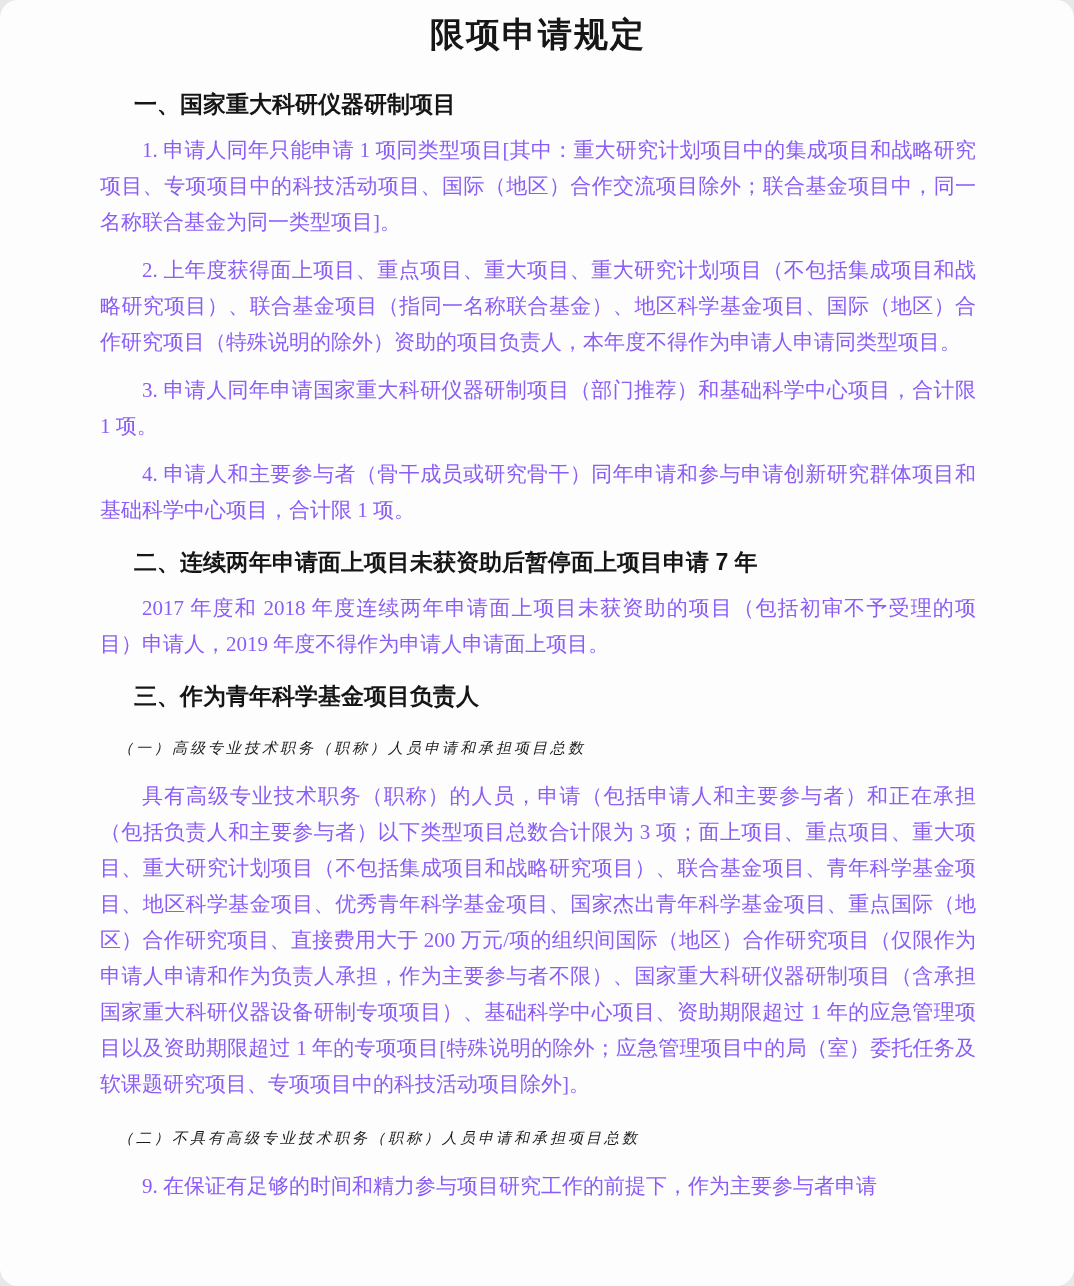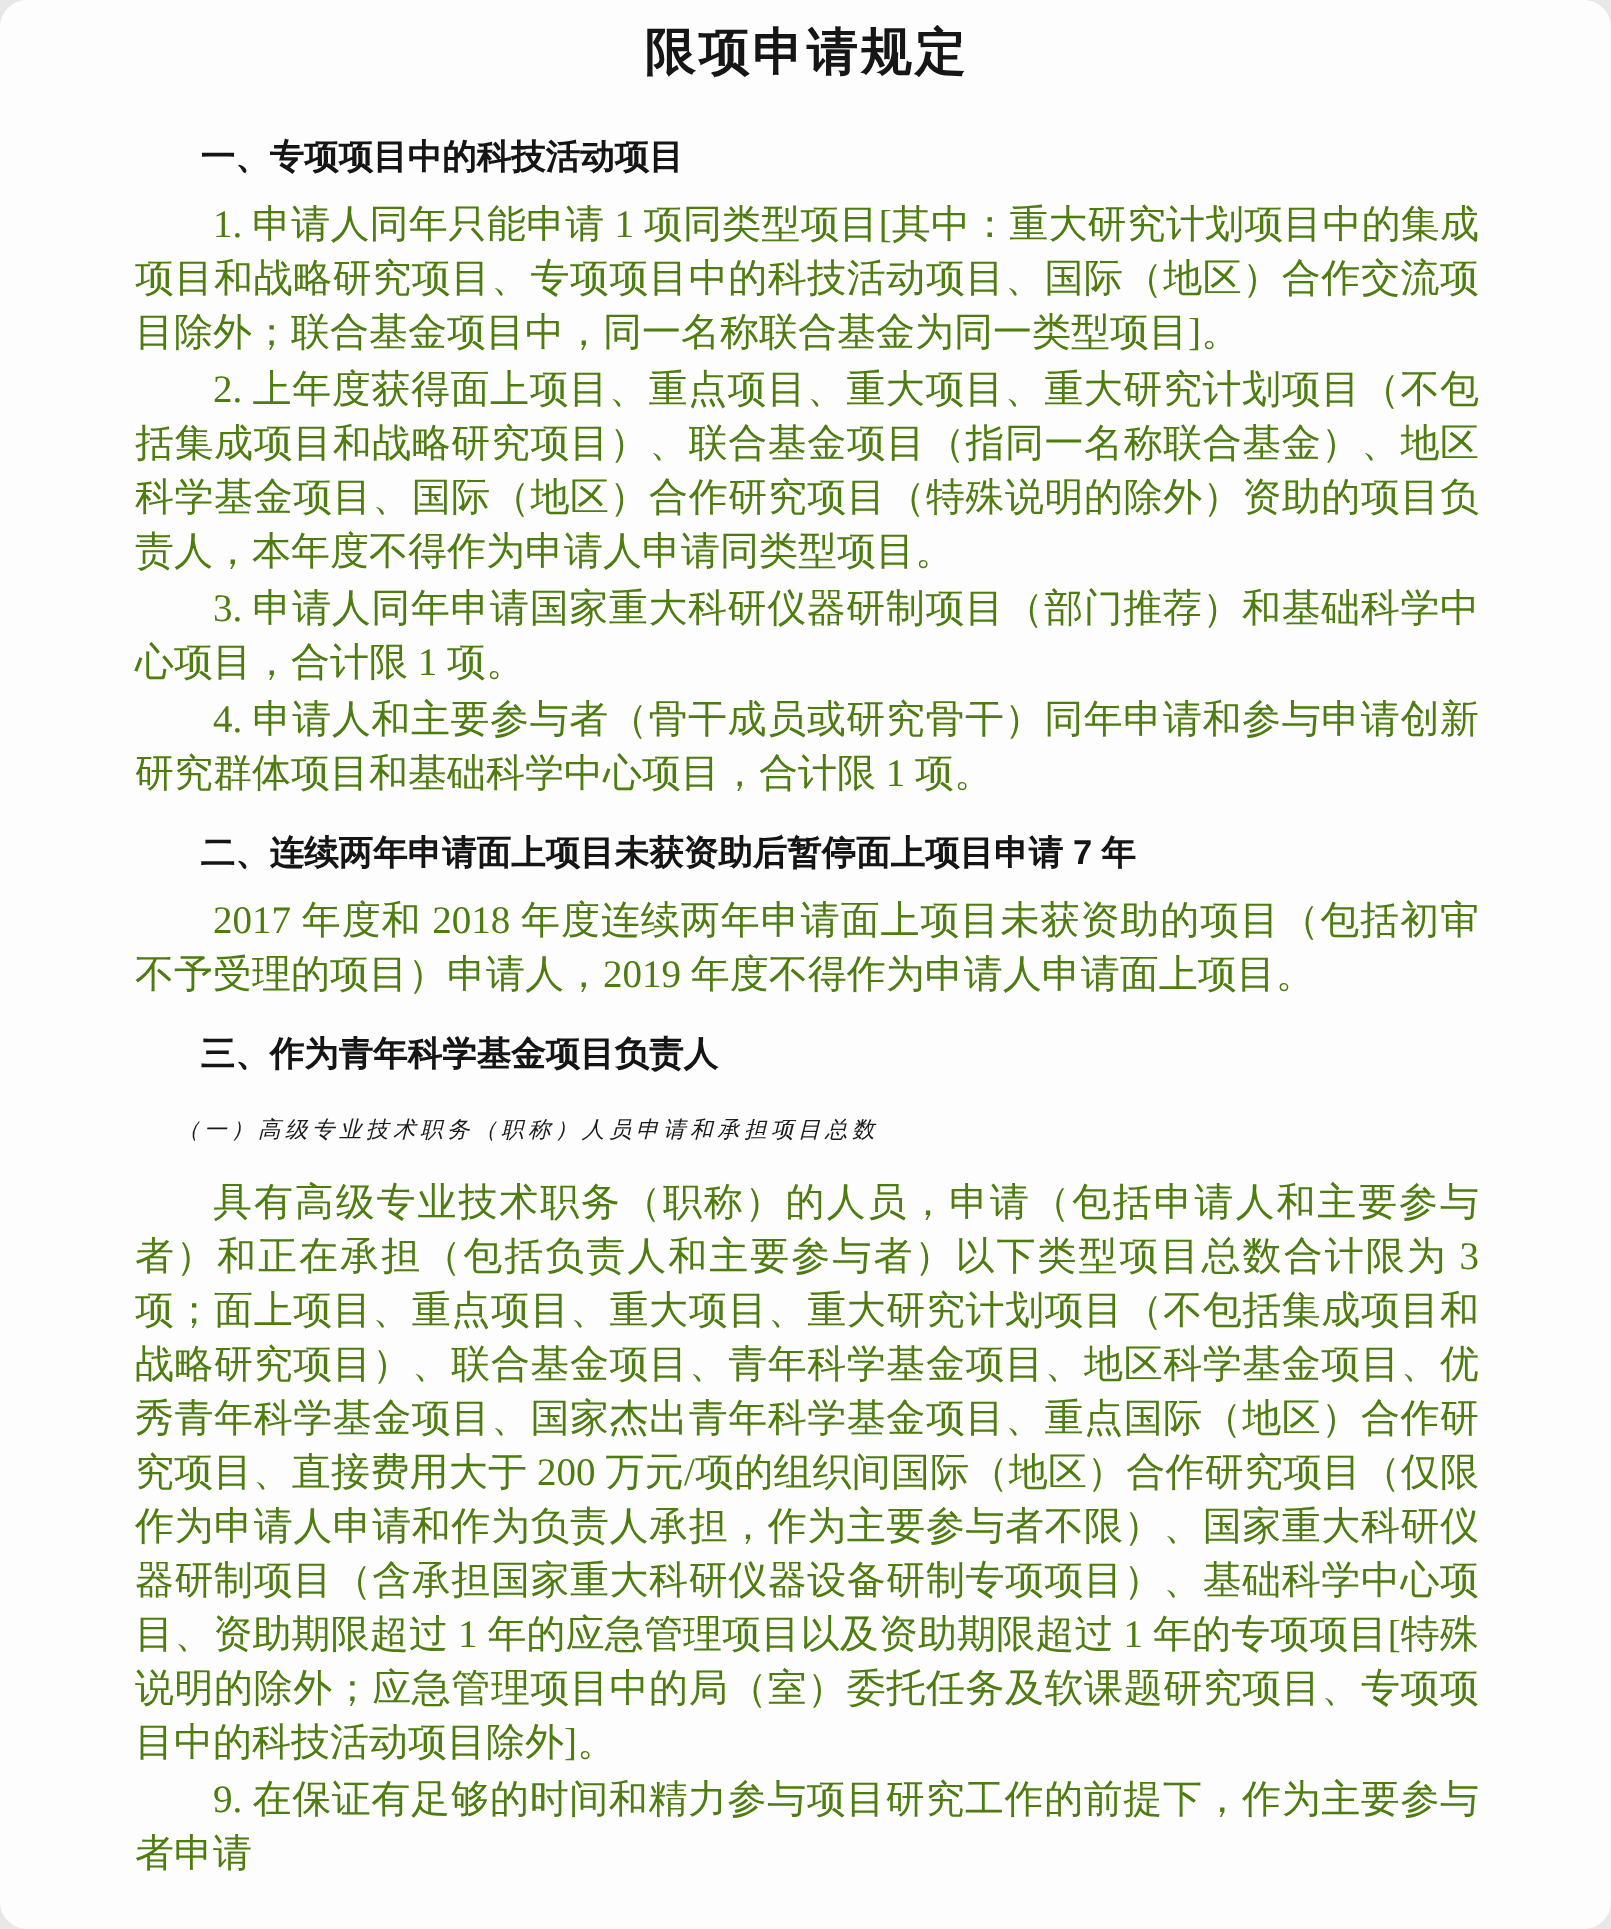--- a/index.html
+++ b/index.html
@@ -43,58 +43,59 @@
     font-style: italic;
     font-weight: 400;
     font-size: 15px;
     color: #1b1b1b;
     margin: 20px 0 14px 0;
     text-indent: 2em;
     letter-spacing: 3px;
     line-height: 32px;
   }
   .body-para {
-    font-size: 26px;
+    font-size: 21px;
     line-height: 36px;
-    margin: 2px;
+    margin: 12px;
     text-indent: 2em;
     text-align: justify;
-    color: #4d7c0f;
+    color: #8b5cf6;
   }
   .section-block {
     margin: 0;
     padding: 0;
   }
 </style>
 </head>
 <body>
 
 <div class="page">
 
   <h1 class="doc-title">限项申请规定</h1>
 
   <div class="section-block">
-    <h2 class="section-heading">一、专项项目中的科技活动项目</h2>
+    <h2 class="section-heading">一、国家重大科研仪器研制项目</h2>
     <p class="body-para">1. 申请人同年只能申请 1 项同类型项目[其中：重大研究计划项目中的集成项目和战略研究项目、专项项目中的科技活动项目、国际（地区）合作交流项目除外；联合基金项目中，同一名称联合基金为同一类型项目]。</p>
     <p class="body-para">2. 上年度获得面上项目、重点项目、重大项目、重大研究计划项目（不包括集成项目和战略研究项目）、联合基金项目（指同一名称联合基金）、地区科学基金项目、国际（地区）合作研究项目（特殊说明的除外）资助的项目负责人，本年度不得作为申请人申请同类型项目。</p>
     <p class="body-para">3. 申请人同年申请国家重大科研仪器研制项目（部门推荐）和基础科学中心项目，合计限 1 项。</p>
     <p class="body-para">4. 申请人和主要参与者（骨干成员或研究骨干）同年申请和参与申请创新研究群体项目和基础科学中心项目，合计限 1 项。</p>
   </div>
 
   <div class="section-block">
     <h2 class="section-heading">二、连续两年申请面上项目未获资助后暂停面上项目申请 7 年</h2>
     <p class="body-para">2017 年度和 2018 年度连续两年申请面上项目未获资助的项目（包括初审不予受理的项目）申请人，2019 年度不得作为申请人申请面上项目。</p>
   </div>
 
   <div class="section-block">
     <h2 class="section-heading">三、作为青年科学基金项目负责人</h2>
 
     <div class="section-block">
       <h3 class="subsection-heading">（一）高级专业技术职务（职称）人员申请和承担项目总数</h3>
       <p class="body-para">具有高级专业技术职务（职称）的人员，申请（包括申请人和主要参与者）和正在承担（包括负责人和主要参与者）以下类型项目总数合计限为 3 项；面上项目、重点项目、重大项目、重大研究计划项目（不包括集成项目和战略研究项目）、联合基金项目、青年科学基金项目、地区科学基金项目、优秀青年科学基金项目、国家杰出青年科学基金项目、重点国际（地区）合作研究项目、直接费用大于 200 万元/项的组织间国际（地区）合作研究项目（仅限作为申请人申请和作为负责人承担，作为主要参与者不限）、国家重大科研仪器研制项目（含承担国家重大科研仪器设备研制专项项目）、基础科学中心项目、资助期限超过 1 年的应急管理项目以及资助期限超过 1 年的专项项目[特殊说明的除外；应急管理项目中的局（室）委托任务及软课题研究项目、专项项目中的科技活动项目除外]。</p>
     </div>
 
     <div class="section-block">
+      <h3 class="subsection-heading">（二）不具有高级专业技术职务（职称）人员申请和承担项目总数</h3>
       <p class="body-para">9. 在保证有足够的时间和精力参与项目研究工作的前提下，作为主要参与者申请</p>
     </div>
   </div>
 
 </div>
 
 </body></html>

